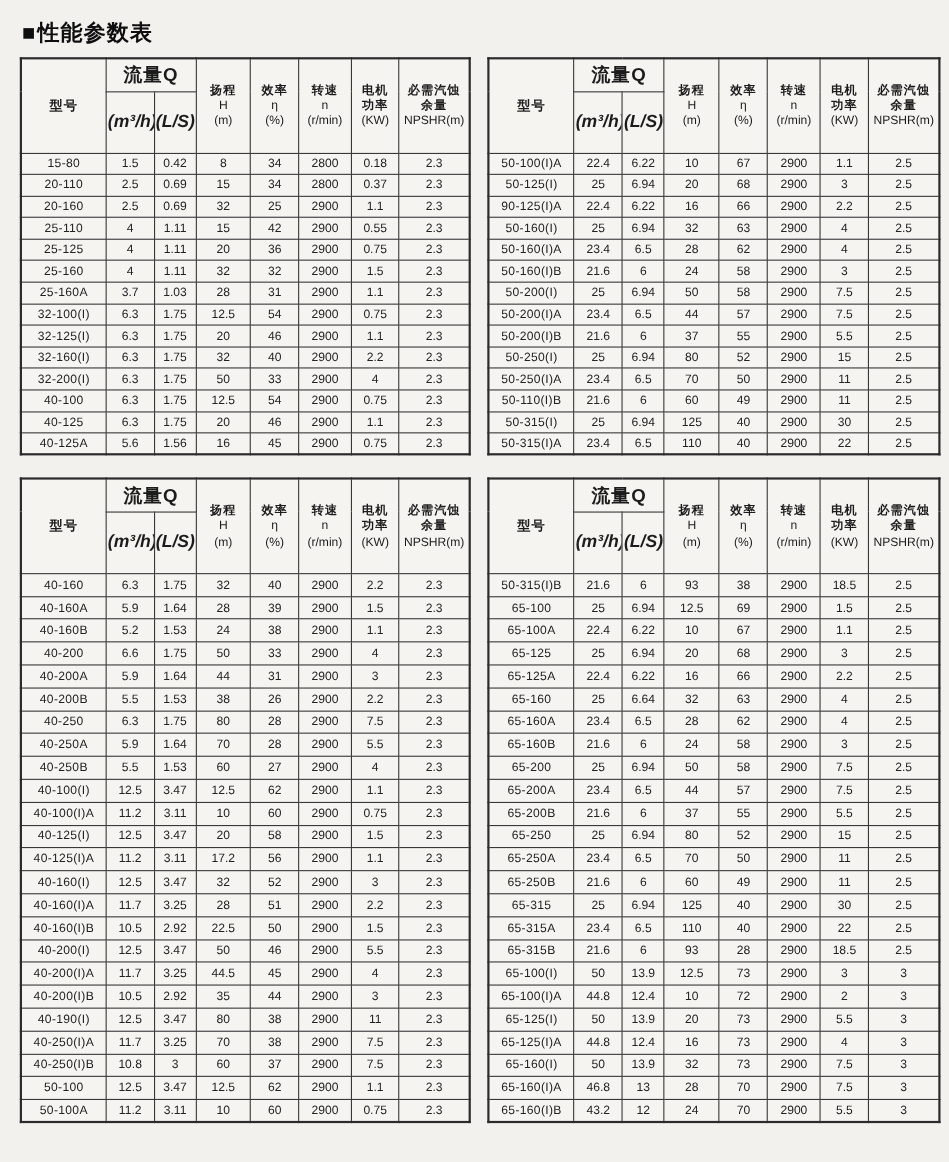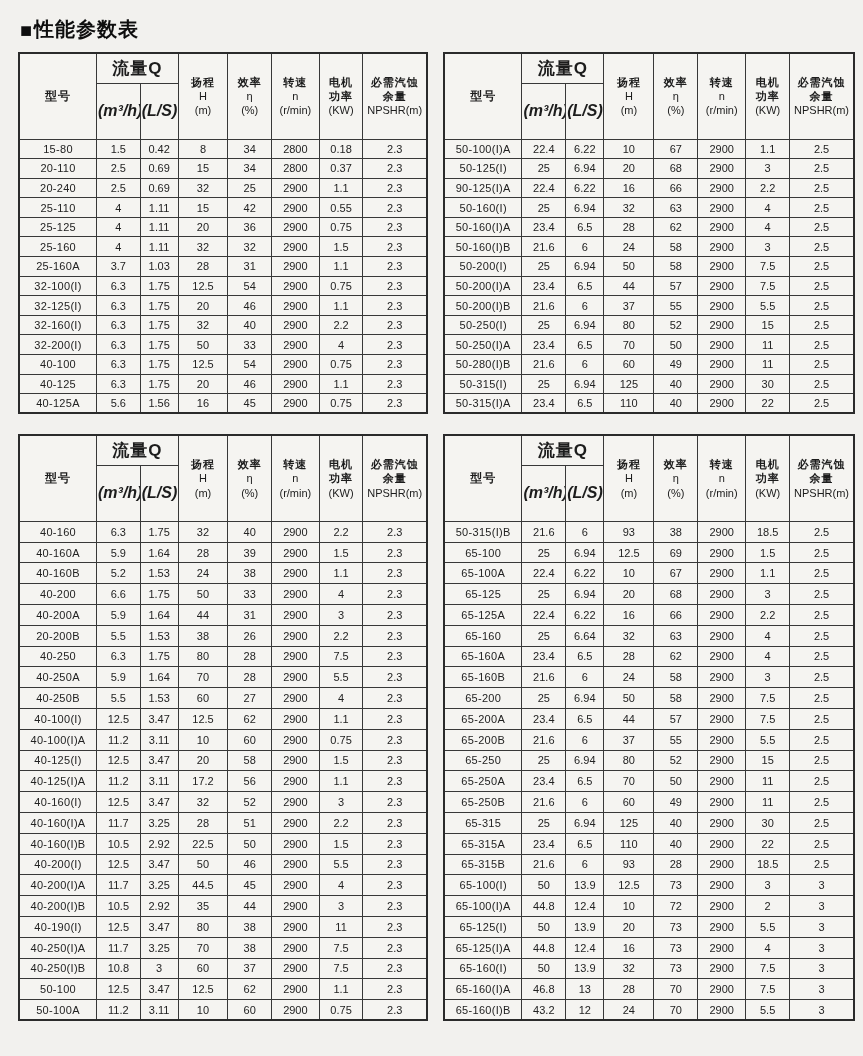--- a/index.html
+++ b/index.html
@@ -120,21 +120,21 @@
             <td class="model">20-110</td>
             <td class="value">2.5</td>
             <td class="value">0.69</td>
             <td class="value">15</td>
             <td class="value">34</td>
             <td class="value">2800</td>
             <td class="value">0.37</td>
             <td class="value">2.3</td>
           </tr>
           <tr>
-            <td class="model">20-240</td>
+            <td class="model">20-160</td>
             <td class="value">2.5</td>
             <td class="value">0.69</td>
             <td class="value">32</td>
             <td class="value">25</td>
             <td class="value">2900</td>
             <td class="value">1.1</td>
             <td class="value">2.3</td>
           </tr>
           <tr>
             <td class="model">25-110</td>
@@ -399,21 +399,21 @@
             <td class="model">50-250(I)A</td>
             <td class="value">23.4</td>
             <td class="value">6.5</td>
             <td class="value">70</td>
             <td class="value">50</td>
             <td class="value">2900</td>
             <td class="value">11</td>
             <td class="value">2.5</td>
           </tr>
           <tr>
-            <td class="model">50-280(I)B</td>
+            <td class="model">50-110(I)B</td>
             <td class="value">21.6</td>
             <td class="value">6</td>
             <td class="value">60</td>
             <td class="value">49</td>
             <td class="value">2900</td>
             <td class="value">11</td>
             <td class="value">2.5</td>
           </tr>
           <tr>
             <td class="model">50-315(I)</td>
@@ -528,21 +528,21 @@
             <td class="model">40-200A</td>
             <td class="value">5.9</td>
             <td class="value">1.64</td>
             <td class="value">44</td>
             <td class="value">31</td>
             <td class="value">2900</td>
             <td class="value">3</td>
             <td class="value">2.3</td>
           </tr>
           <tr>
-            <td class="model">20-200B</td>
+            <td class="model">40-200B</td>
             <td class="value">5.5</td>
             <td class="value">1.53</td>
             <td class="value">38</td>
             <td class="value">26</td>
             <td class="value">2900</td>
             <td class="value">2.2</td>
             <td class="value">2.3</td>
           </tr>
           <tr>
             <td class="model">40-250</td>

